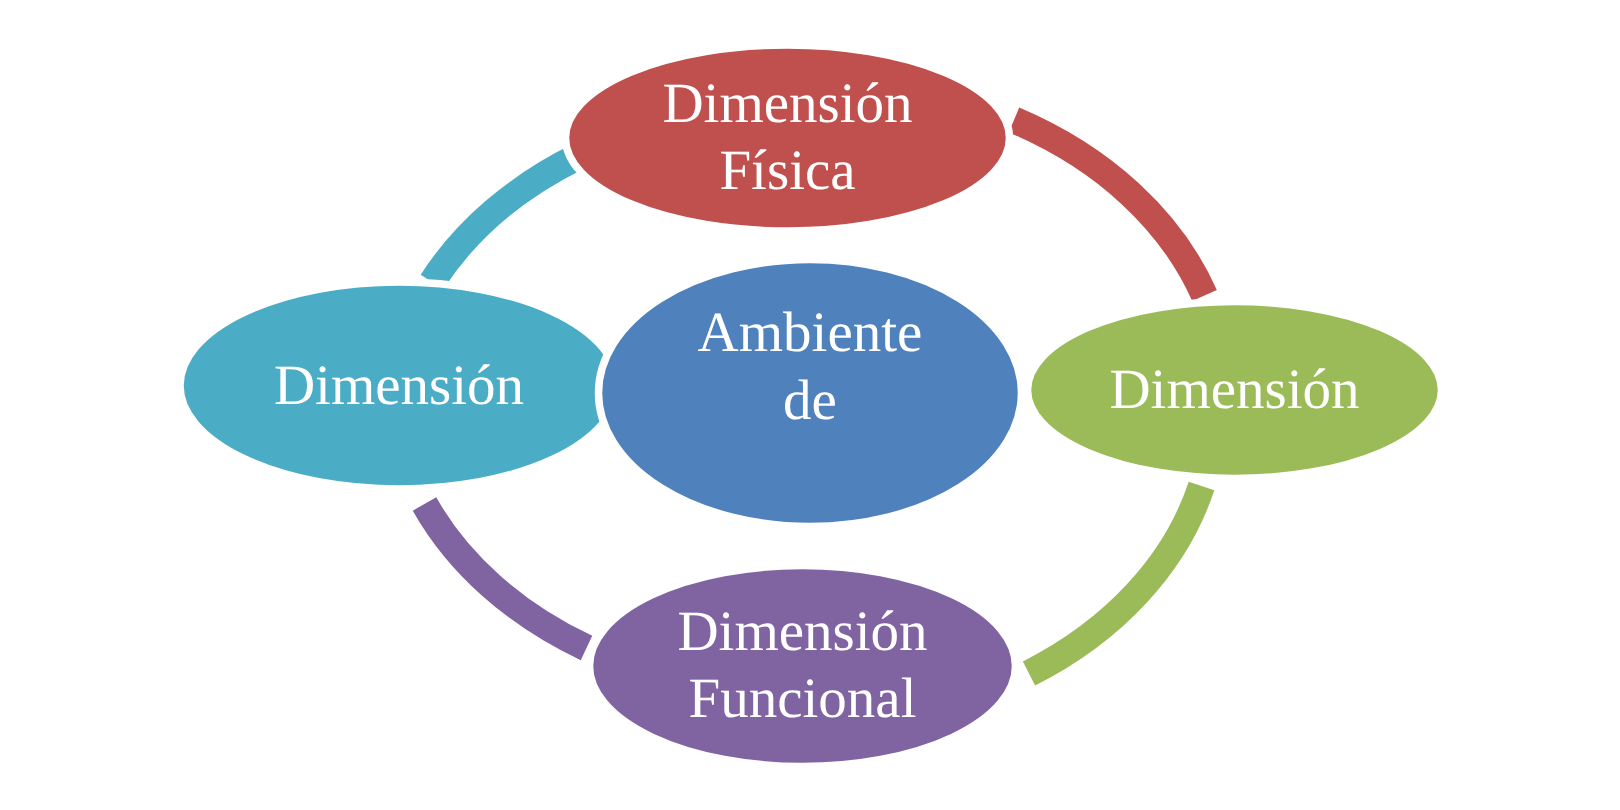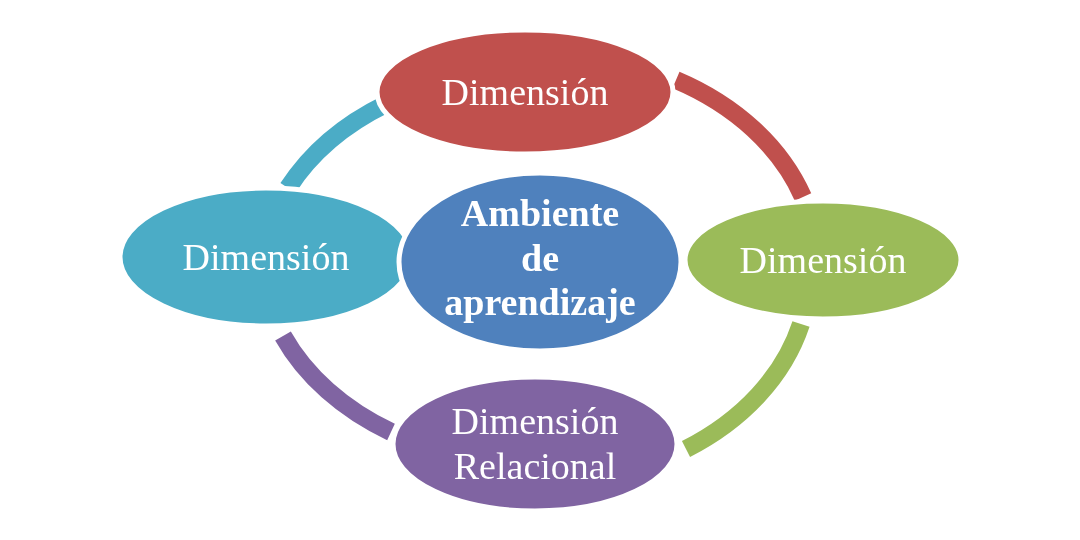--- a/index.html
+++ b/index.html
@@ -67,34 +67,34 @@
 
     <ellipse class="node-ellipse" cx="823" cy="260" rx="138" ry="59" fill="#9bbb59"></ellipse>
 
     <ellipse class="node-ellipse" cx="535" cy="444" rx="142" ry="67" fill="#8064a2"></ellipse>
 
     <ellipse class="node-ellipse" cx="540" cy="262" rx="141" ry="89" fill="#4f81bd"></ellipse>
   </svg>
 
   <div class="node-label" style="left:377px; top:30px; width:296px; height:124px;">
     <span class="line">Dimensión</span>
+    <span class="line">Física</span>
   </div>
 
   <div class="node-label" style="left:120px; top:188px; width:292px; height:138px;">
     <span class="line">Dimensión</span>
   </div>
 
-  <div class="node-label" style="left:399px; top:169px; width:282px; height:178px;font-weight:bold;">
+  <div class="node-label" style="left:399px; top:156px; width:282px; height:178px;">
     <span class="line">Ambiente</span>
     <span class="line">de</span>
-    <span class="line">aprendizaje</span>
   </div>
 
   <div class="node-label" style="left:685px; top:201px; width:276px; height:118px;">
     <span class="line">Dimensión</span>
   </div>
 
   <div class="node-label" style="left:393px; top:377px; width:284px; height:134px;">
     <span class="line">Dimensión</span>
-    <span class="line">Relacional</span>
+    <span class="line">Funcional</span>
   </div>
 
 </div>
 
 </body></html>

